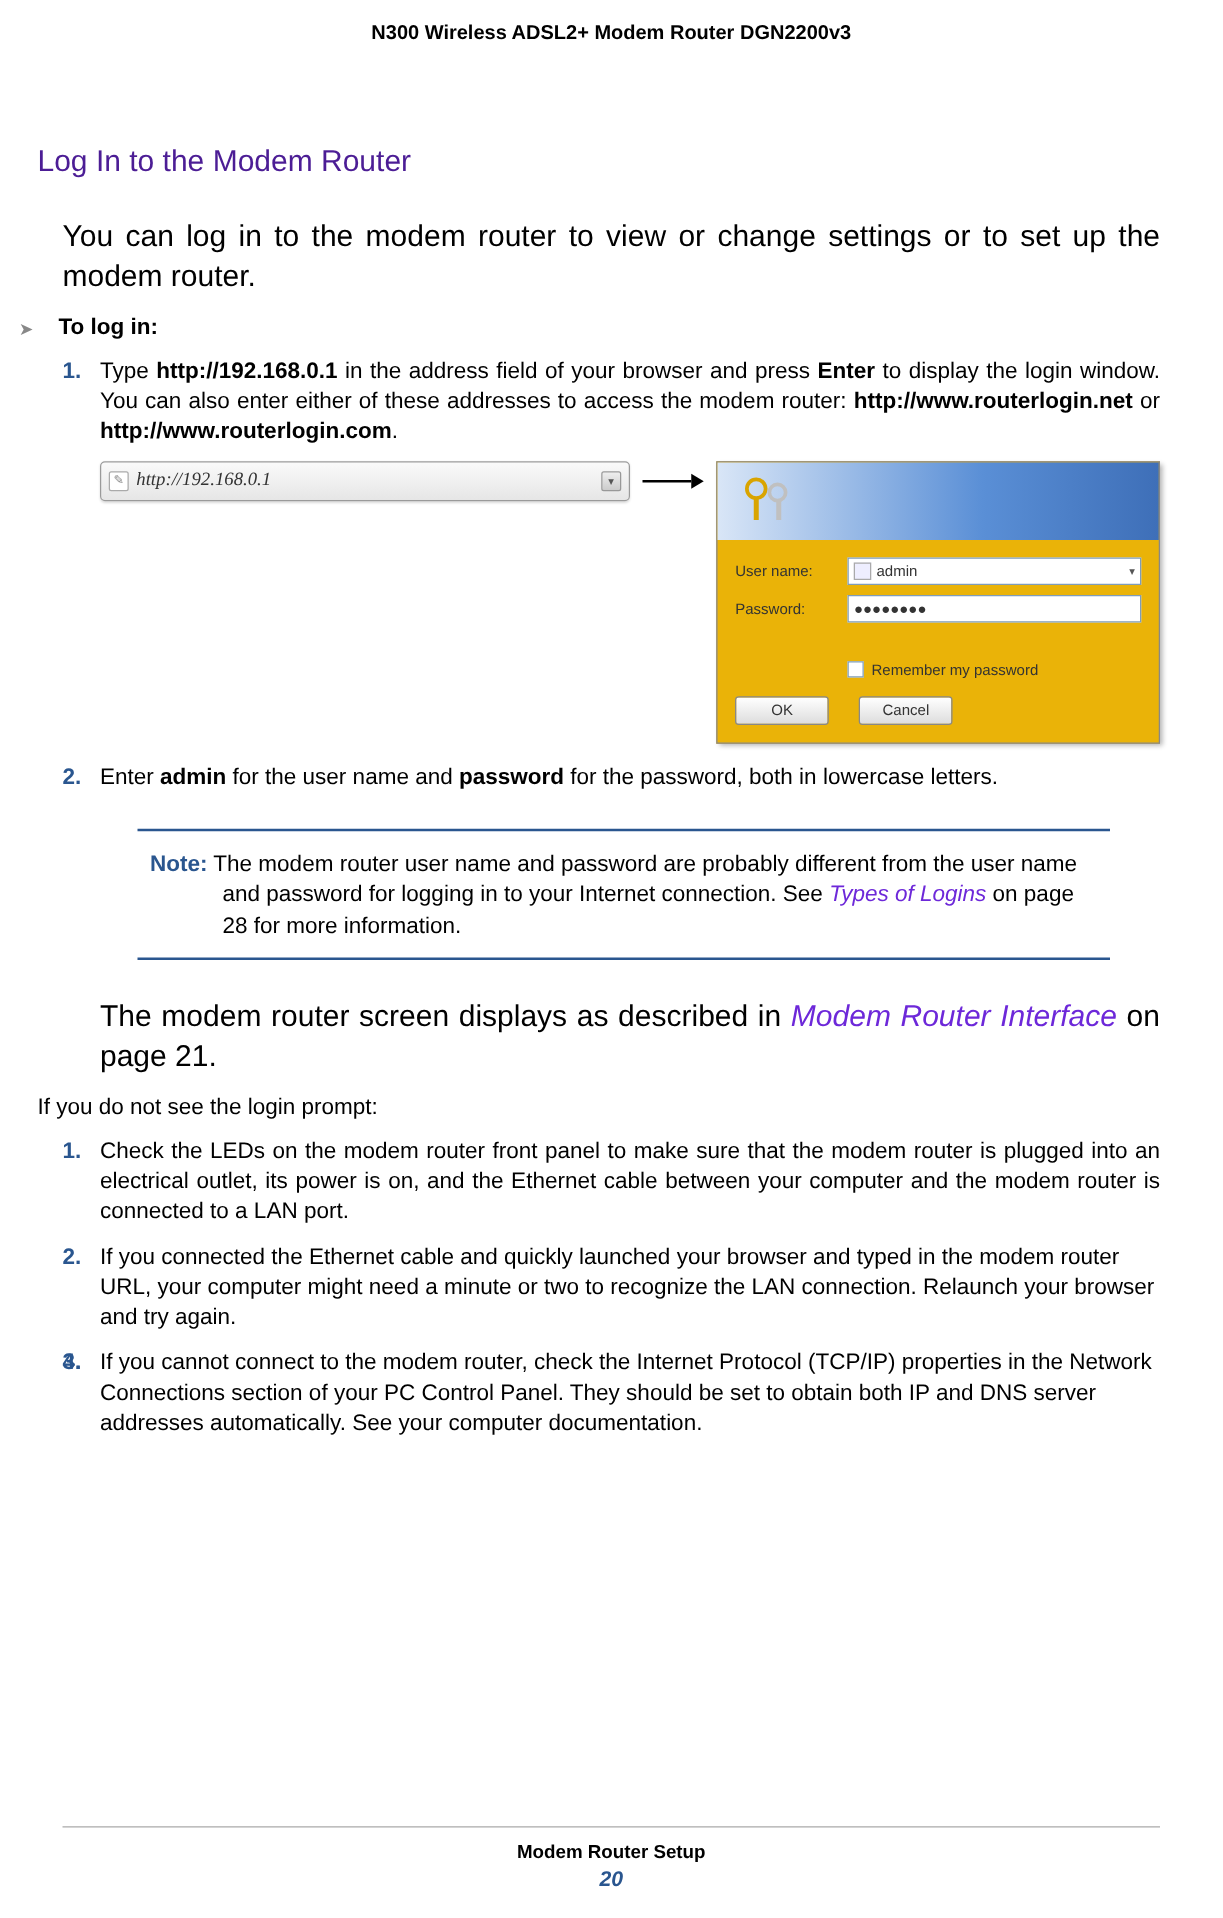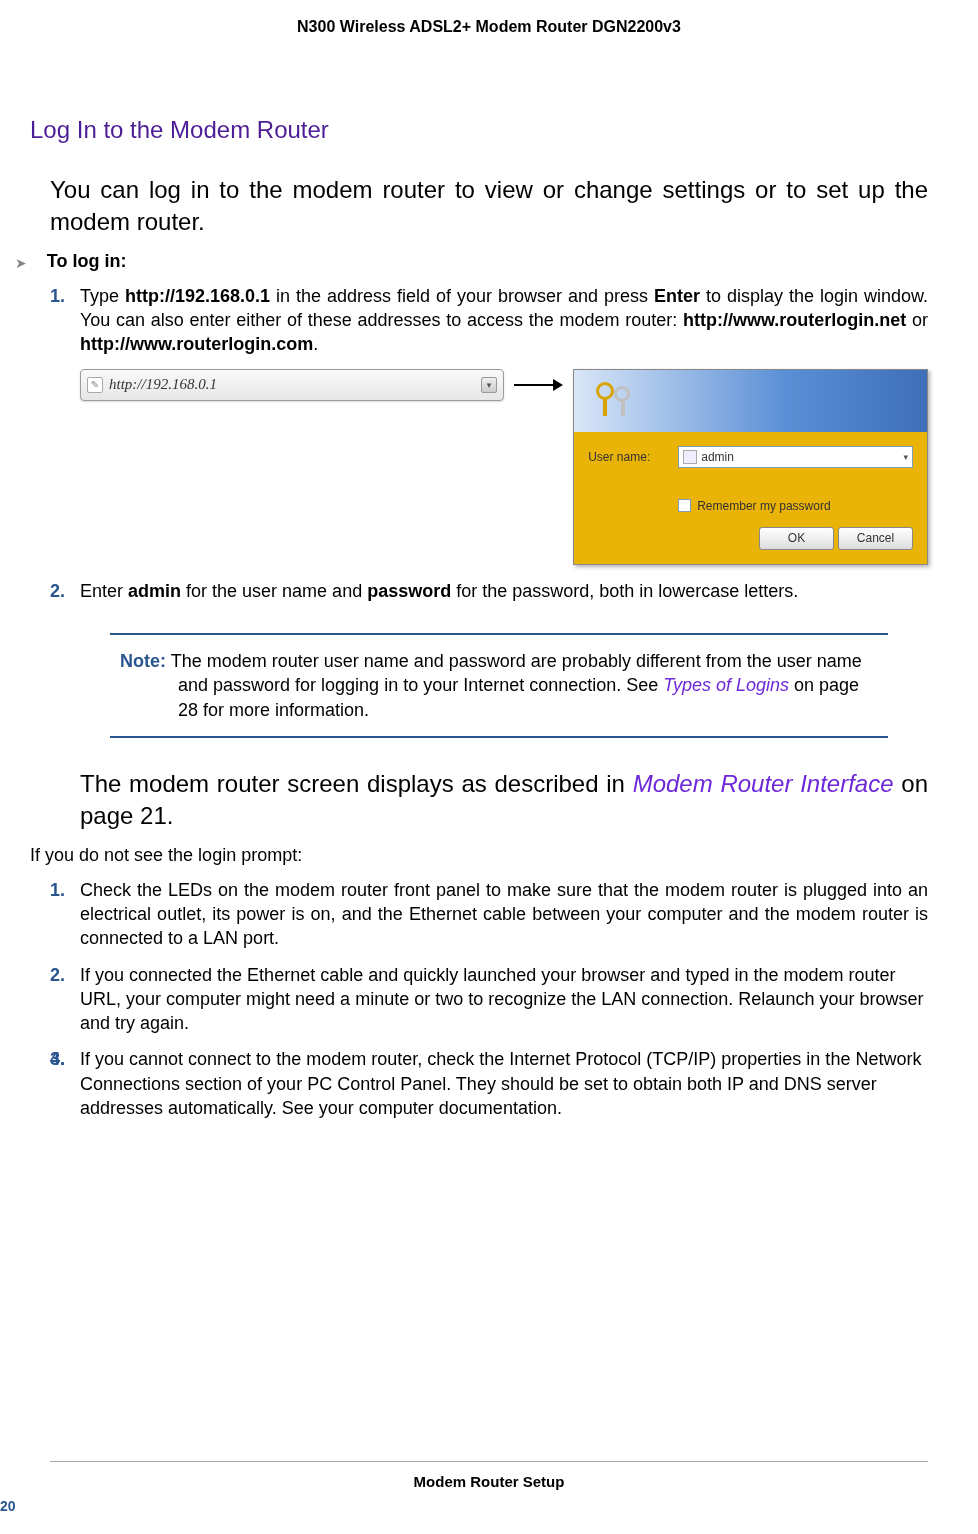--- a/index.html
+++ b/index.html
@@ -114,37 +114,37 @@
     .login-dialog .body { padding: 14px 14px 14px 14px; }
     .form-row { display:flex;align-items:center;margin-bottom:8px;}
     .form-row .lbl { width:90px; text-align:left; }
     .field-wrap {
       flex:1;height:22px;border:1px solid #7f9db9;background:#fff;display:flex;align-items:center;padding:0 4px;font-family:Tahoma,sans-serif;font-size:12px;
     }
     .field-wrap .uicon{width:14px;height:14px;border:1px solid #aaa;margin-right:4px;background:#eef;}
     .field-wrap .caret{margin-left:auto;font-size:9px;color:#555;}
     .chkrow{display:flex;align-items:center;margin-left:90px;margin-bottom:14px;margin-top:31px;}
     .chkbox{width:13px;height:13px;border:1px solid #7f9db9;background:#fff;margin-right:6px;}
-    .btnrow{display:flex;justify-content:flex-end;gap:4px;}
+    .btnrow{display:flex;gap:24px;}
     .winbtn{width:75px;height:23px;border:1px solid #888;border-radius:3px;background:linear-gradient(#fff,#ddd);font-size:12px;text-align:center;line-height:21px;}
     .note-box {
       border-top: 2px solid #2a568f;
       border-bottom: 2px solid #2a568f;
       margin: 30px 40px 30px 60px;
       padding: 14px 10px;
       font-size: 18px;
       line-height: 1.35;
     }
     .note-box .label { color:#2a568f; font-weight:bold; }
     .note-body { display:block; padding-left: 58px; text-indent: -58px;}
     .link-text { color:#6d28d9; font-style: italic; margin-top: 17px; }
     .plain-lead { font-size:18px; margin: 0 0 12px -20px; }
     .footer-rule{position:absolute;bottom:72px;left:50px;right:50px;height:1px;background:#aaa;}
     .footer-title{position:absolute;bottom:44px;left:0;right:0;text-align:center;font-weight:bold;font-size:15px;}
-    .footer-pg{position:absolute;bottom:20px;left:0;right:0;text-align:left;font-weight:bold;font-size:14px;color:#2a568f;}
+    .footer-pg{position:absolute;bottom:20px;left:0;right:0;text-align:center;font-weight:bold;font-size:17px;color:#2a568f;font-style:italic;}
   </style>
 </head>
 <body>
 
 <div class="running-head">N300 Wireless ADSL2+ Modem Router DGN2200v3</div>
 
 <h1 class="section-title">Log In to the Modem Router</h1>
 
 <p class="body-para">You can log in to the modem router to view or change settings or to set up the modem router.</p>
 
@@ -181,20 +181,26 @@
     </div>
     <div class="body">
       <div class="form-row">
         <span class="lbl">User name:</span>
         <div class="field-wrap">
           <span class="uicon"></span>
           <span>admin</span>
           <span class="caret">▾</span>
         </div>
       </div>
+      <div class="form-row">
+        <span class="lbl">Password:</span>
+        <div class="field-wrap">
+          <span>●●●●●●●●</span>
+        </div>
+      </div>
       <div class="chkrow">
         <span class="chkbox"></span>
         <span>Remember my password</span>
       </div>
       <div class="btnrow">
         <div class="winbtn">OK</div>
         <div class="winbtn">Cancel</div>
       </div>
     </div>
   </div>

